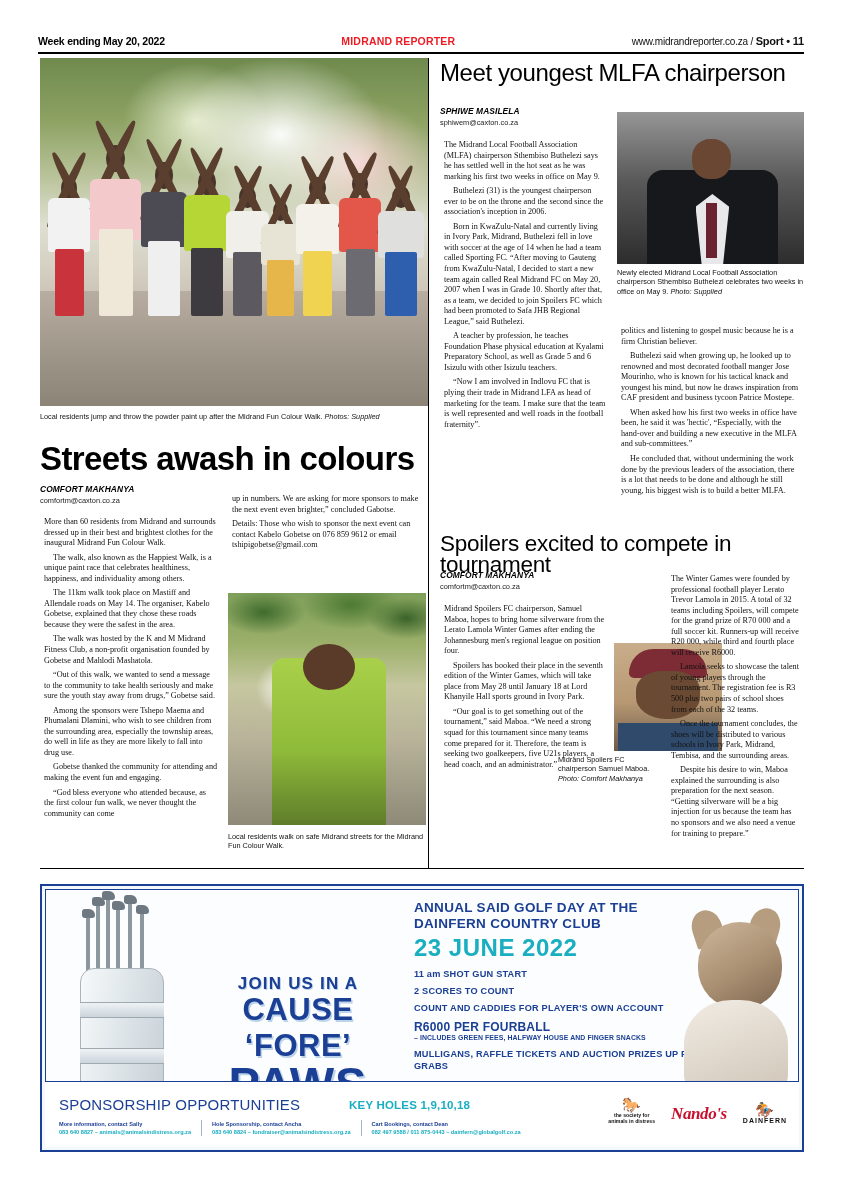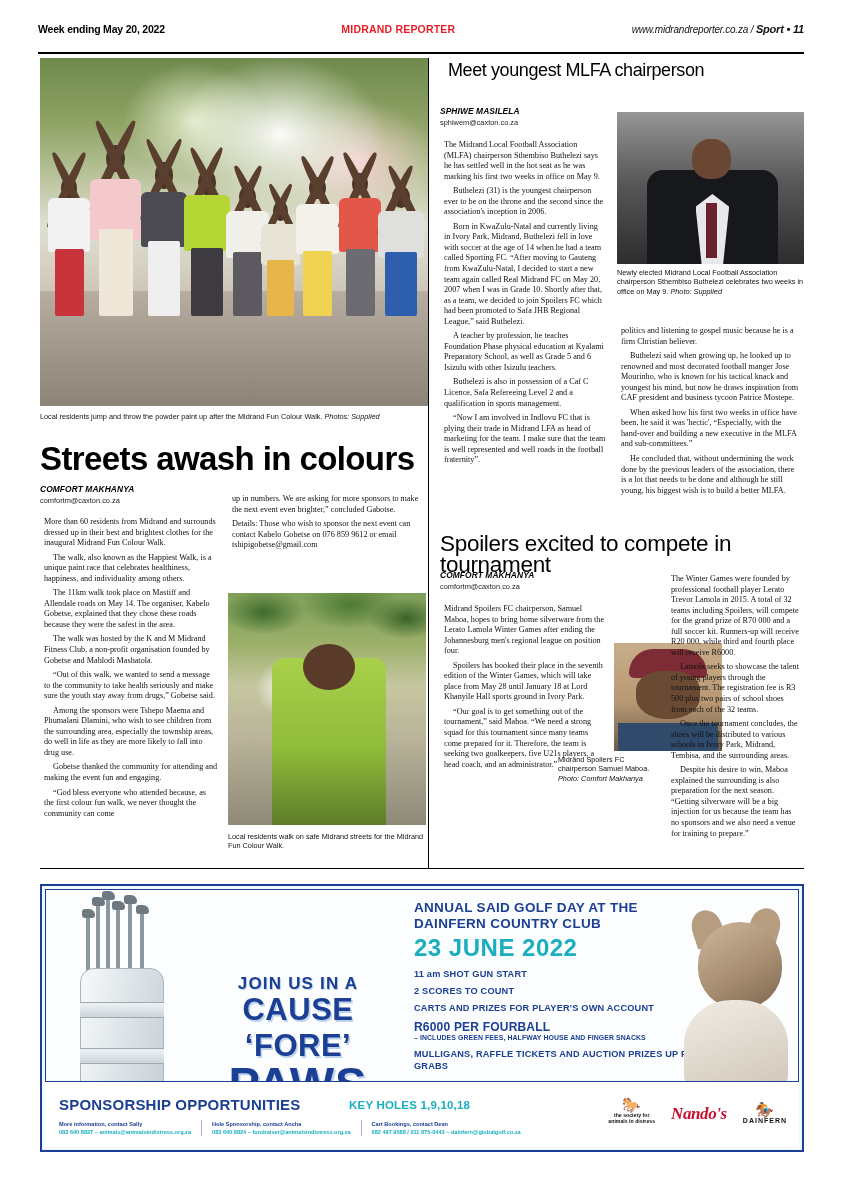--- a/index.html
+++ b/index.html
@@ -6,34 +6,34 @@
   html, body {
     width: 842px; height: 1191px;
     background: #ffffff;
     font-family: "Liberation Serif", serif;
     overflow: hidden;
   }
   .page { position: relative; width: 842px; height: 1191px; background:#fff; }
 
   
   .masthead {
-    position: absolute; left: 38px; top: 18px; width: 766px; height: 22px;
+    position: absolute; left: 38px; top: 30px; width: 766px; height: 22px;
     display: flex; align-items: center; justify-content: space-between;
   }
   .mh-left {
     font-family: "Liberation Sans", sans-serif;
     font-weight: bold; font-size: 10.5px; color:#000; letter-spacing: -0.2px;
   }
   .mh-center {
     font-family: "Liberation Sans", sans-serif;
     font-weight: bold; font-size: 10.5px; color:#ed1c24; letter-spacing: 0.2px;
   }
   .mh-right {
     font-family: "Liberation Sans", sans-serif;
-    font-size: 10px; color:#111; letter-spacing: -0.2px; font-style: italic;
+    font-size: 10px; color:#111; letter-spacing: -0.2px;
   }
   .mh-right .site { font-weight: normal; }
   .mh-right .sect { font-weight: bold; font-size: 11px; }
   .mh-rule {
     position: absolute; left: 38px; top: 52px; width: 766px;
     border-top: 2px solid #000;
   }
 
   
   .body-col {
@@ -246,21 +246,21 @@
     background: linear-gradient(160deg,#f1ece4,#cfc5b7);
     border-radius: 46% 46% 22% 22%;
   }
 
   .ad-bottombar {
     position:absolute; left:3px; right:3px; bottom:3px; height:66px;
     border-top:1px solid #1b3f94; background:#ffffff;
   }
   .spons {
     position:absolute; left:14px; top:14px;
-    font-family:"Liberation Sans", sans-serif; font-weight:bold;
+    font-family:"Liberation Sans", sans-serif; font-weight:normal;
     font-size:15px; color:#1b3f94; letter-spacing:.2px;
   }
   .keyholes {
     position:absolute; left:304px; top:17px;
     font-family:"Liberation Sans", sans-serif; font-weight:bold;
     font-size:11.5px; color:#19aec0; letter-spacing:.2px;
   }
   .contacts {
     position:absolute; left:14px; top:38px; display:flex; gap:10px;
     font-family:"Liberation Sans", sans-serif; font-weight:bold;
@@ -408,33 +408,32 @@
   <div class="photo-second">
     <div class="ps-tree"></div>
     <div class="ps-puff"></div>
     <div class="ps-person"></div>
     <div class="ps-head"></div>
   </div>
   <div class="caption" style="position:absolute;left:228px;top:832px;width:198px;">Local residents walk on safe Midrand streets for the Midrand Fun Colour Walk.</div>
 
   <div class="vrule" style="left:428px;top:58px;height:810px;"></div>
 
-  <div class="headline-serif" style="position:absolute;left:440px;top:62px;width:368px;font-size:18px;letter-spacing:-0.4px;font-weight:normal;margin-left:8px;">Meet youngest MLFA chairperson</div>
+  <div class="headline-serif" style="position:absolute;left:440px;top:62px;width:368px;font-size:24px;letter-spacing:-0.4px;font-weight:normal;">Meet youngest MLFA chairperson</div>
 
   <div style="position:absolute;left:440px;top:106px;">
     <div class="byline">SPHIWE MASILELA</div>
     <div class="byemail">sphiwem@caxton.co.za</div>
   </div>
 
   <div class="body-col" style="position:absolute;left:440px;top:136px;width:170px;">
     <p class="noindent">The Midrand Local Football Association (MLFA) chairperson Sthembiso Buthelezi says he has settled well in the hot seat as he was marking his first two weeks in office on May 9.</p>
     <p>Buthelezi (31) is the youngest chairperson ever to be on the throne and the second since the association's inception in 2006.</p>
     <p>Born in KwaZulu-Natal and currently living in Ivory Park, Midrand, Buthelezi fell in love with soccer at the age of 14 when he had a team called Sporting FC. “After moving to Gauteng from KwaZulu-Natal, I decided to start a new team again called Real Midrand FC on May 20, 2007 when I was in Grade 10. Shortly after that, as a team, we decided to join Spoilers FC which had been promoted to Safa JHB Regional League,” said Buthelezi.</p>
     <p>A teacher by profession, he teaches Foundation Phase physical education at Kyalami Preparatory School, as well as Grade 5 and 6 Isizulu with other Isizulu teachers.</p>
-    <p>Buthelezi is also in possession of a Caf C Licence, Safa Refereeing Level 2 and a qualification in sports management.</p>
     <p>“Now I am involved in Indlovu FC that is plying their trade in Midrand LFA as head of marketing for the team. I make sure that the team is well represented and well roads in the football fraternity”.</p>
   </div>
 
   <div class="photo-chair">
     <div class="pc-car"></div>
     <div class="pc-suit"></div>
     <div class="pc-shirt"></div>
     <div class="pc-tie"></div>
     <div class="pc-head"></div>
   </div>
@@ -514,21 +513,21 @@
       <div class="join">JOIN US IN A</div>
       <div class="cause">CAUSE ‘FORE’</div>
       <div class="paws">PAWS</div>
     </div>
 
     <div class="ad-right">
       <div class="ad-h1">ANNUAL SAID GOLF DAY AT THE DAINFERN COUNTRY CLUB</div>
       <div class="ad-date">23 JUNE 2022</div>
       <div class="ad-li">11 am SHOT GUN START</div>
       <div class="ad-li">2 SCORES TO COUNT</div>
-      <div class="ad-li">CARTS AND PRIZES FOR PLAYER'S OWN ACCOUNT</div>
+      <div class="ad-li">COUNT AND CADDIES FOR PLAYER'S OWN ACCOUNT</div>
       <div class="ad-li big">R6000 PER FOURBALL</div>
       <div class="ad-sub">– INCLUDES GREEN FEES, HALFWAY HOUSE AND FINGER SNACKS</div>
       <div class="ad-li two">MULLIGANS, RAFFLE TICKETS AND AUCTION PRIZES UP FOR GRABS</div>
     </div>
 
     <div class="ad-cat">
       <div class="cat-ear" style="right:74px;top:10px;transform:rotate(-18deg);"></div>
       <div class="cat-ear" style="right:16px;top:8px;transform:rotate(16deg);"></div>
       <div class="cat-head"></div>
       <div class="cat-body"></div>

